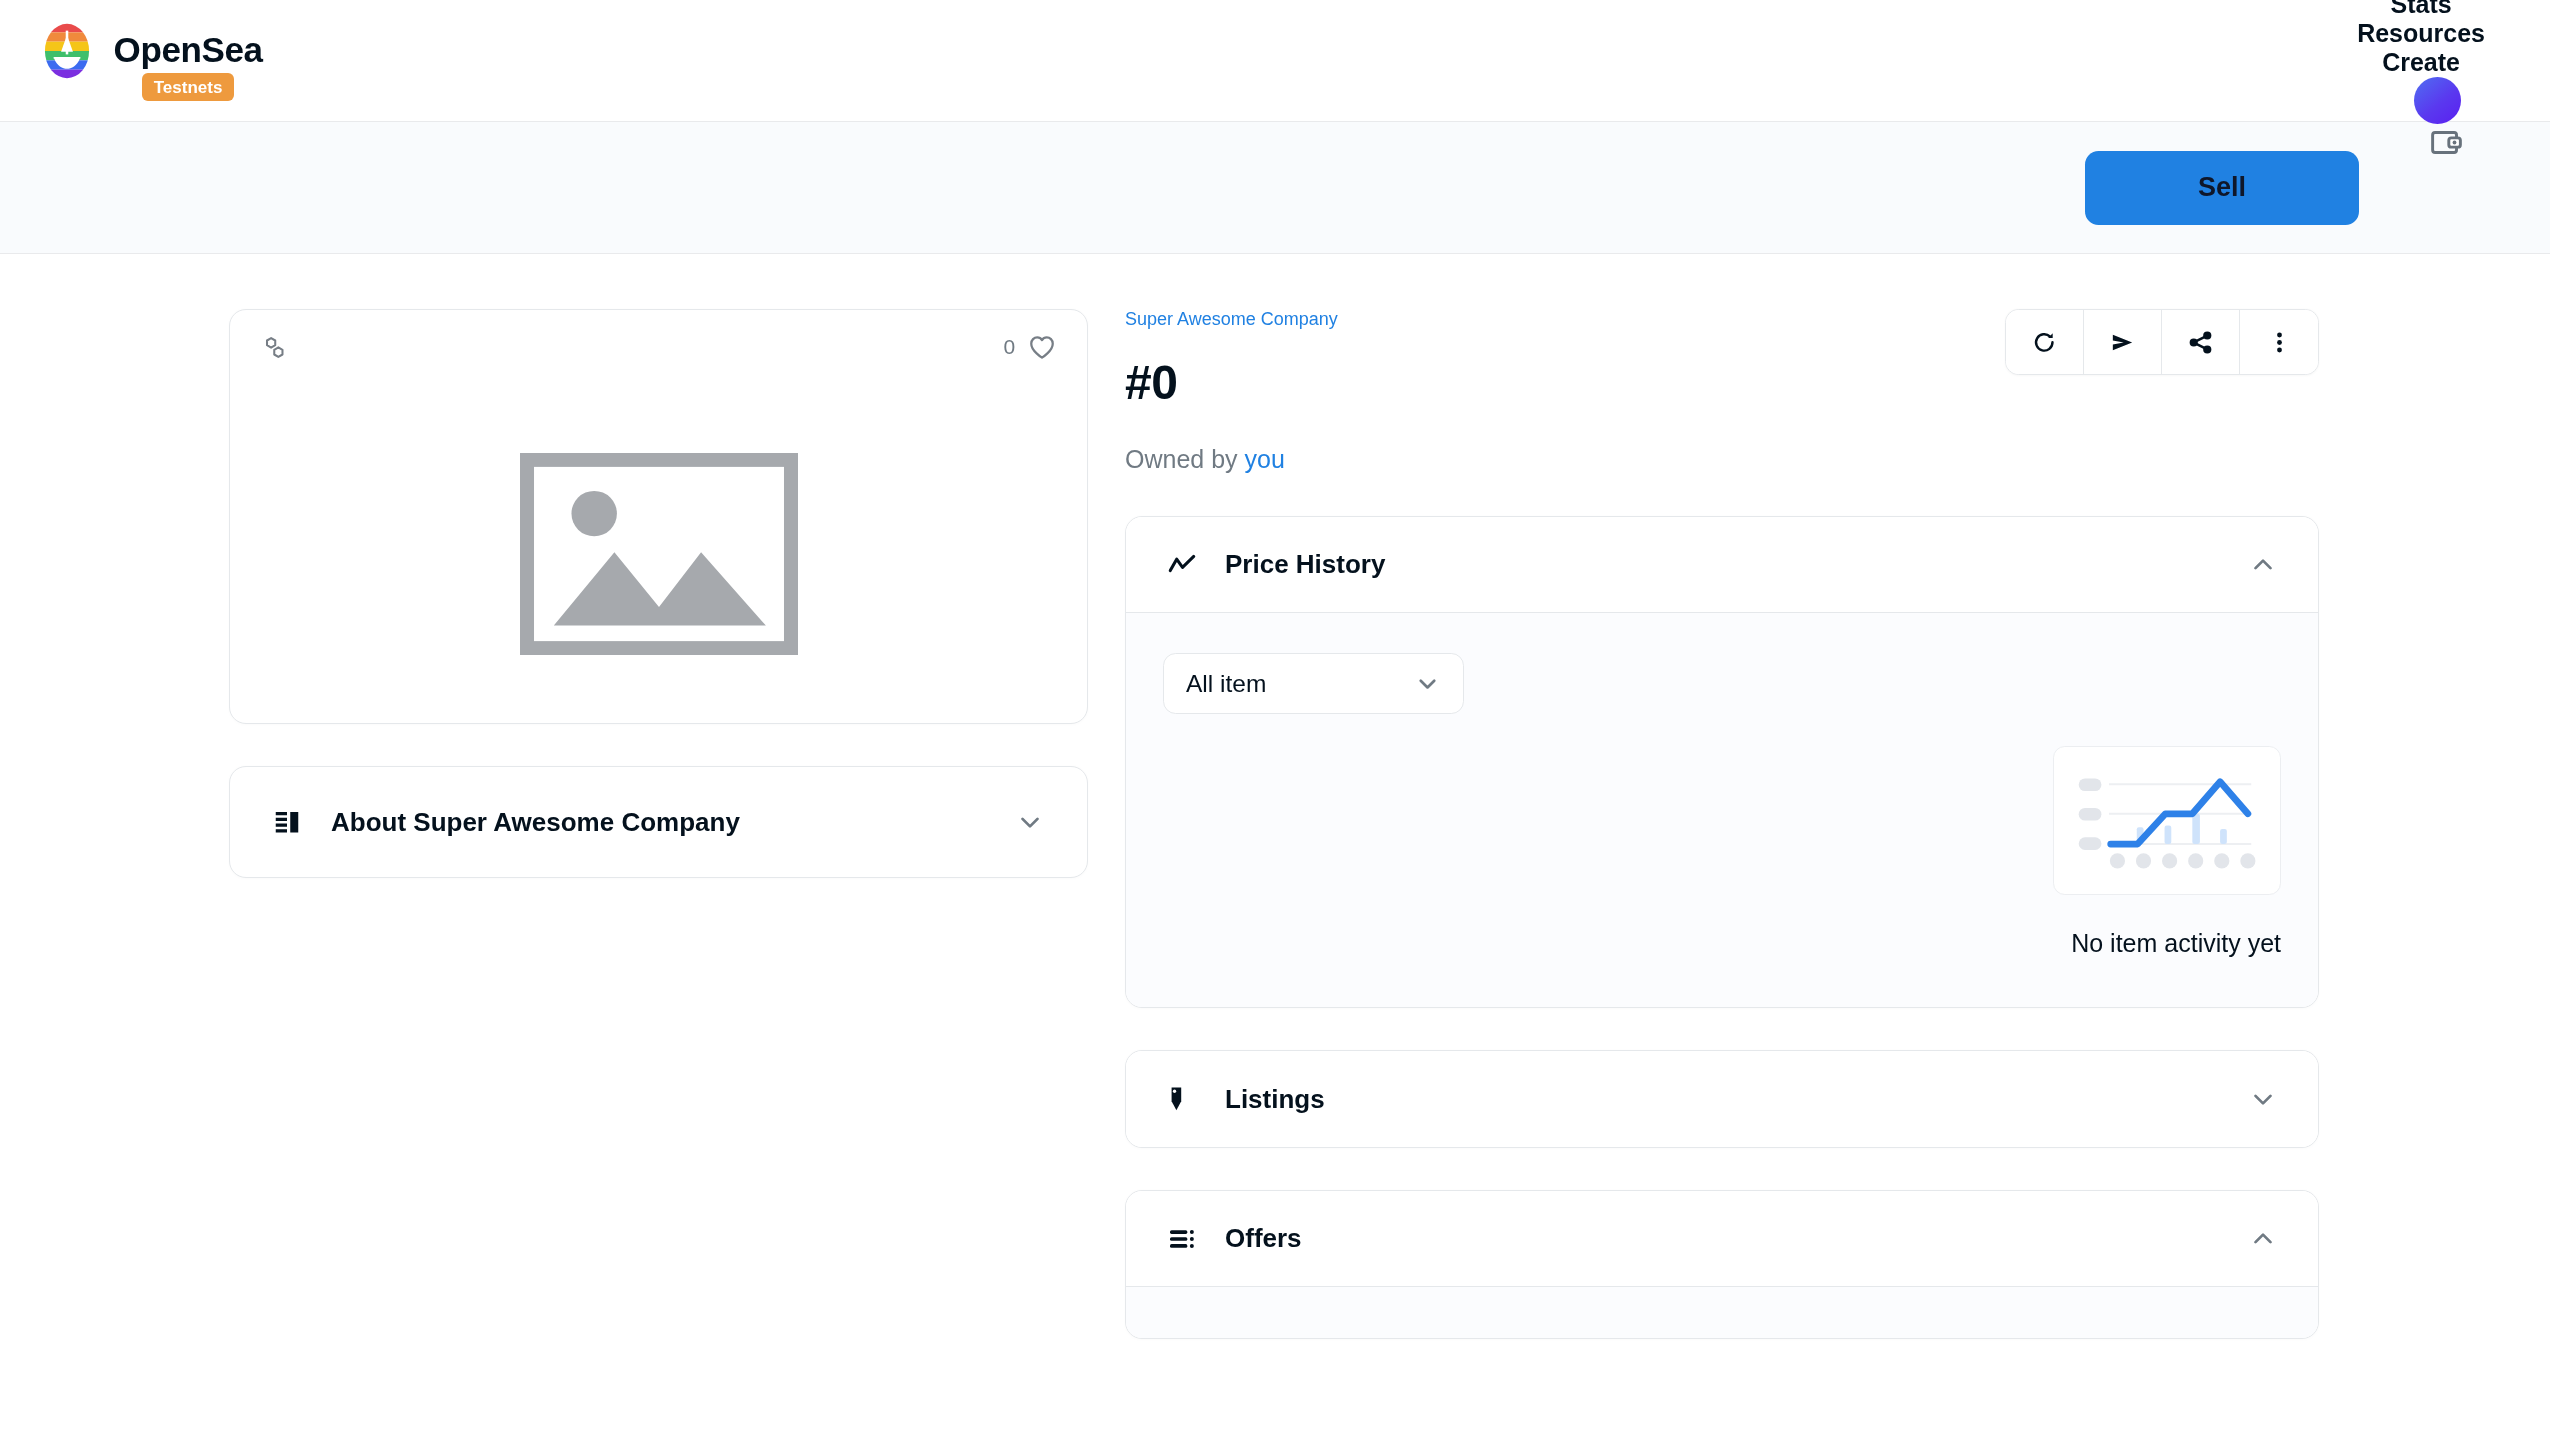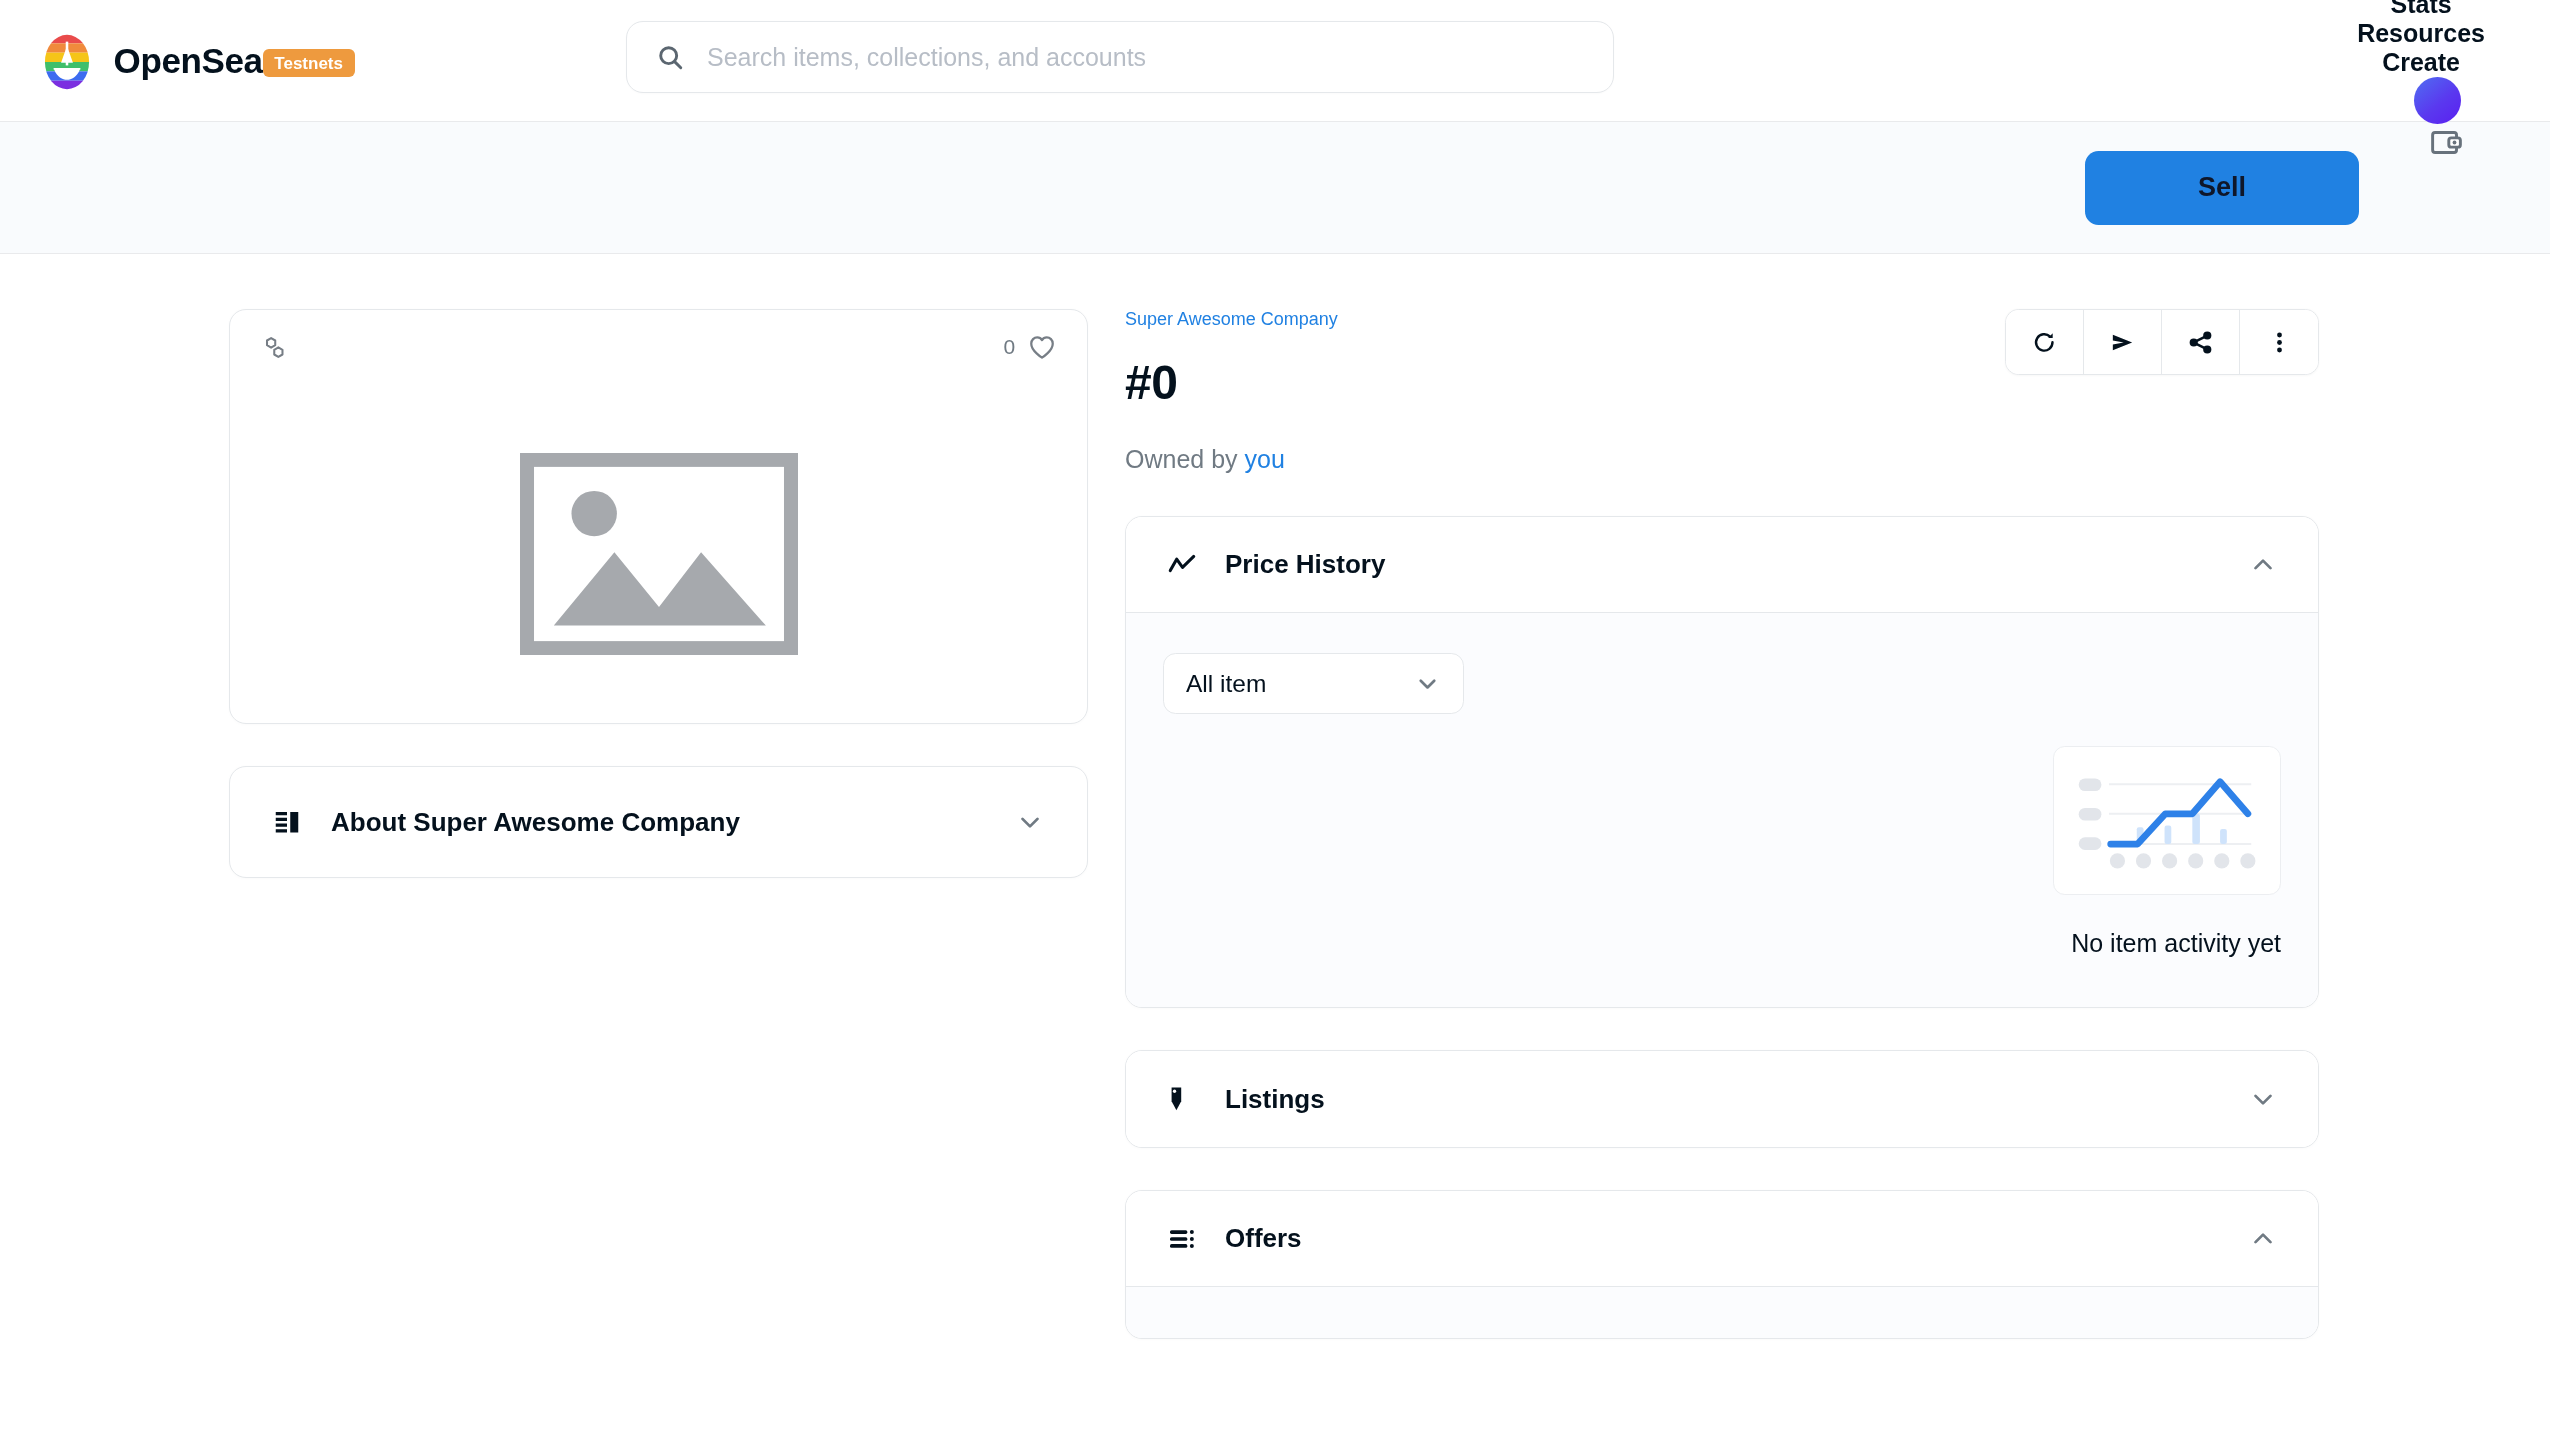--- a/index.html
+++ b/index.html
@@ -16,21 +16,21 @@
     height:122px;
     background:#fff;
     display:flex;
     align-items:center;
     padding:0 39px;
     border-bottom:0.8px solid #e9eaec;
     position:relative;
   }
   .brand { display:flex; align-items:flex-start; gap:18.6px; width:590px; }
   .brand-logo { width:56px; height:56px; flex:none; margin-top:3.4px; }
-  .brand-textwrap { display:flex; flex-direction:row; align-items:center; margin-top:11.8px; }
+  .brand-textwrap { display:flex; flex-direction:column; align-items:center; margin-top:11.8px; }
   .brand-name { font-size:35px; font-weight:bold; letter-spacing:-0.4px; color:#04111D; line-height:1; }
   .testnet-badge {
     margin-top:6.7px;
     background:#EE9A3E;
     color:#fff;
     font-size:17px;
     font-weight:bold;
     padding:3.4px 11.8px;
     border-radius:5.9px;
     line-height:1.25;
@@ -211,29 +211,20 @@
       <path d="M33 14 L26 34 L40 34 Z" fill="#fff"></path>
       <path d="M18 40 h30 a1 1 0 0 1 0 2 c-3 8 -10 12 -15 12 s-12 -4 -15 -12 a1 1 0 0 1 0 -2 z" fill="#fff"></path>
       <rect x="31.5" y="9" width="3" height="28" fill="#fff"></rect>
     </svg>
     <div class="brand-textwrap">
       <div class="brand-name">OpenSea</div>
       <div class="testnet-badge">Testnets</div>
     </div>
   </div>
 
-  <div class="search-wrap">
-    <div class="search-box">
-      <svg width="29" height="29" viewBox="0 0 24 24" fill="none" stroke="#5B6670" stroke-width="2.4" stroke-linecap="round">
-        <circle cx="10.5" cy="10.5" r="6.6"></circle>
-        <line x1="15.4" y1="15.4" x2="20.5" y2="20.5"></line>
-      </svg>
-      <input class="search-input" type="text" placeholder="Search items, collections, and accounts" style="">
-    </div>
-  </div>
 
   <div class="nav">
     <a class="nav-link">Explore</a>
     <a class="nav-link">Stats</a>
     <a class="nav-link">Resources</a>
     <a class="nav-link">Create</a>
     <div class="avatar"></div>
     <div class="wallet-btn">
       <svg width="37" height="37" viewBox="0 0 24 24" fill="none" stroke="#68727C" stroke-width="1.9" stroke-linejoin="round">
         <rect x="3" y="5.5" width="15.5" height="13" rx="1.6"></rect>

